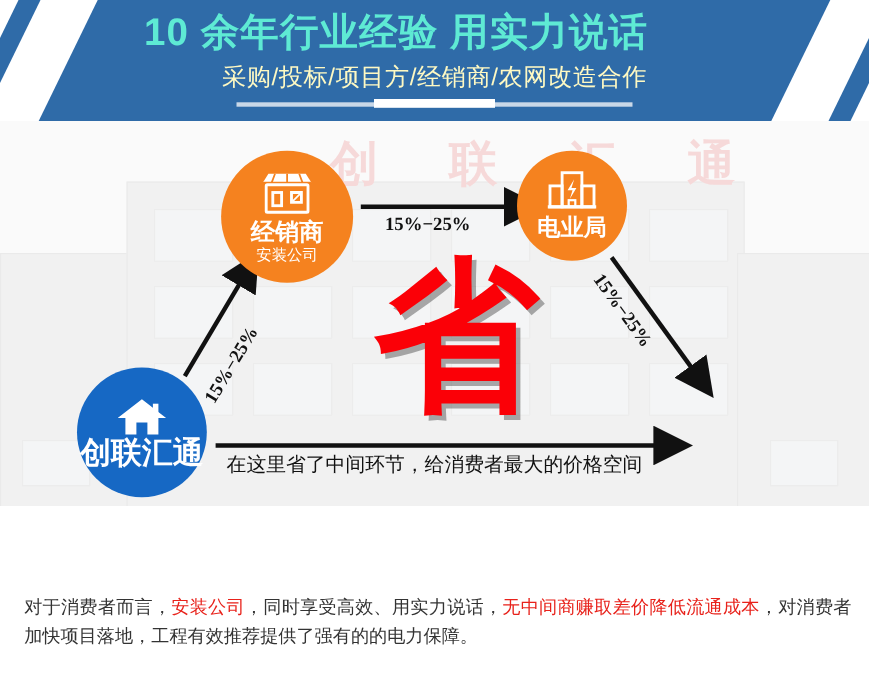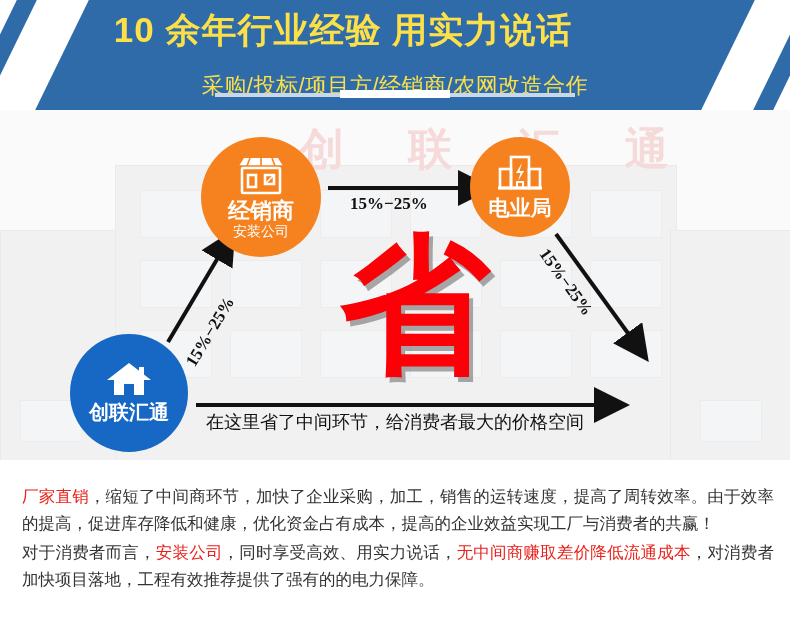--- a/index.html
+++ b/index.html
@@ -15,27 +15,27 @@
     position:absolute;left:0;top:0;width:790px;height:110px;
     background:#2f6ba8;overflow:hidden;
   }
   .hdr-chev{position:absolute;top:0;height:110px;background:#ffffff;}
   .chev-l1{left:-62px;width:52px;transform:skewX(-26deg);}
   .chev-l2{left:10px;width:52px;transform:skewX(-26deg);}
   .chev-r1{right:-62px;width:52px;transform:skewX(-26deg);}
   .chev-r2{right:10px;width:52px;transform:skewX(-26deg);}
 
   .hdr-title{
-    position:absolute;left:0;top:9px;width:686px;text-align:center;
-    color:#fde047;font-size:35px;font-weight:bold;letter-spacing:1px;
+    position:absolute;left:17px;top:9px;width:686px;text-align:center;
+    color:#5eead4;font-size:35px;font-weight:bold;letter-spacing:1px;
     line-height:42px;white-space:nowrap;
   }
   .hdr-sub{
-    position:absolute;left:0;top:72px;width:790px;text-align:center;
-    color:#fde047;font-size:22px;line-height:28px;white-space:nowrap;
+    position:absolute;left:0;top:56px;width:790px;text-align:center;
+    color:#fef9c3;font-size:22px;line-height:28px;white-space:nowrap;
     letter-spacing:.5px;
   }
   .hdr-rule{
     position:absolute;left:215px;top:93px;width:360px;height:4px;background:#c9d8e8;
   }
   .hdr-rule-mid{
     position:absolute;left:340px;top:90px;width:110px;height:8px;background:#ffffff;
   }
 
   
@@ -62,21 +62,21 @@
   .node .sub{white-space:nowrap;}
 
   .node-dealer{left:201px;top:27px;width:120px;height:120px;background:#f5821f;}
   .node-dealer .lbl{font-size:22px;line-height:25px;margin-top:3px;}
   .node-dealer .sub{font-size:14px;line-height:17px;}
 
   .node-bureau{left:470px;top:27px;width:100px;height:100px;background:#f5821f;}
   .node-bureau .lbl{font-size:21px;line-height:24px;margin-top:3px;}
 
   .node-brand{left:70px;top:224px;width:118px;height:118px;background:#1668c4;}
-  .node-brand .lbl{font-size:20px;line-height:24px;margin-top:4px;}
+  .node-brand .lbl{font-size:28px;line-height:24px;margin-top:4px;}
 
   .node-consumer{left:600px;top:224px;width:118px;height:118px;background:#1668c4;}
   .node-consumer .lbl{font-size:21px;line-height:24px;margin-top:4px;}
 
   .node svg{display:block;}
 
   .pct{
     position:absolute;font-size:17px;font-weight:bold;color:#111;white-space:nowrap;
     font-family:"Liberation Serif","DejaVu Serif",serif;
   }
@@ -216,17 +216,16 @@
           <rect x="33" y="5" width="5" height="8"></rect>
         </svg>
       </span>
       <span class="lbl">创联汇通</span>
     </div>
 
 
   </div>
 
   <div class="copy">
-    <p class="para p1"><span class="hl">厂家直销</span><span>，缩短了中间商环节，加快了企业采购，加工，销售的运转速度，提高了周转效率。由于效率的提高，促进库存降低和健康，优化资金占有成本，提高的企业效益实现工厂与消费者的共赢！</span></p>
     <p class="para p2"><span>对于消费者而言，</span><span class="hl">安装公司</span><span>，同时享受高效、用实力说话，</span><span class="hl">无中间商赚取差价降低流通成本</span><span>，对消费者加快项目落地，工程有效推荐提供了强有的的电力保障。</span></p>
   </div>
 
 </div>
 
 </body></html>

